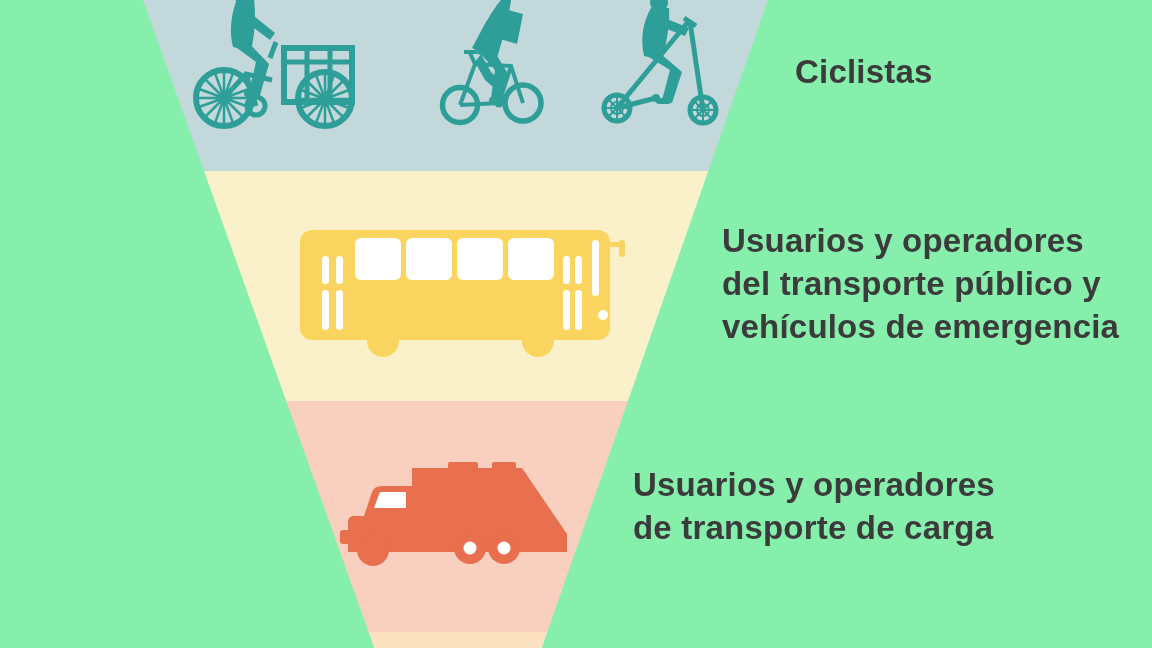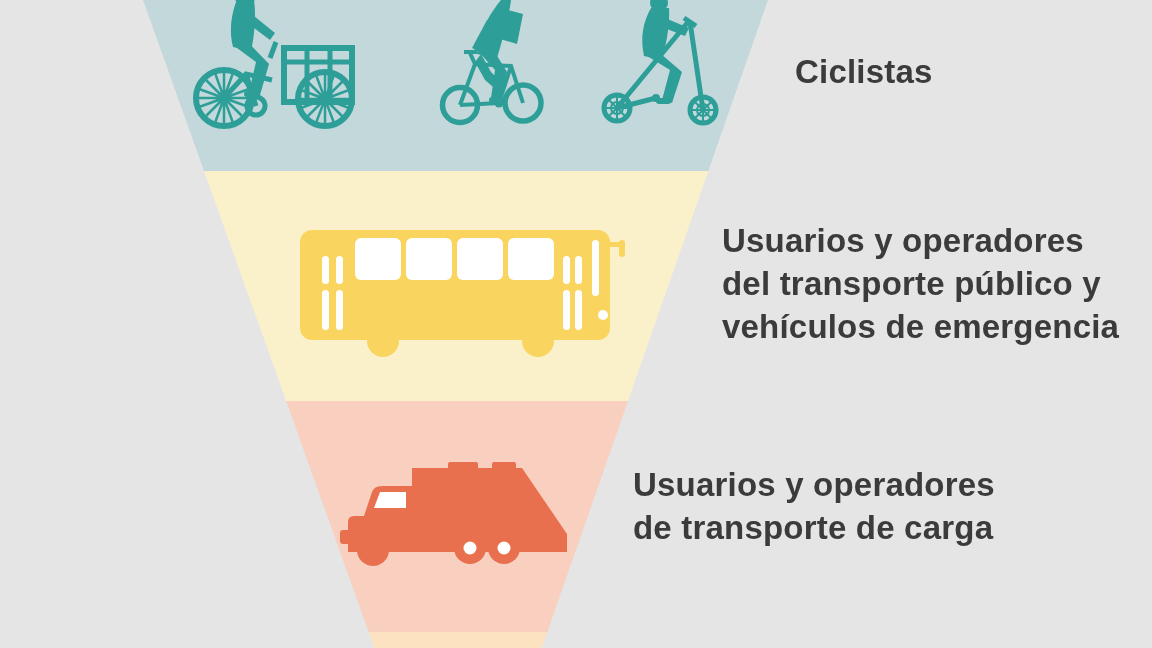--- a/index.html
+++ b/index.html
@@ -1,17 +1,17 @@
 <!DOCTYPE html>
 <html><head>
 <meta charset="utf-8">
 <style>
   html,body{margin:0;padding:0;}
   body{font-family:"Liberation Sans","DejaVu Sans",sans-serif;}
-  .stage{position:relative;width:1152px;height:648px;overflow:hidden;background:#e5e5e5;}
+  .stage{position:relative;width:1152px;height:648px;overflow:hidden;background:#86efac;}
   .funnel{position:absolute;left:0;top:0;width:1152px;height:648px;
           clip-path:polygon(143px 0px,768px 0px,459px 885px);}
   .band{position:absolute;left:0;width:100%;}
   .band-1{top:0;height:171px;}
   .band-2{top:171px;height:230px;}
   .band-3{top:401px;height:231px;}
   .band-4{top:632px;height:16px;}
   .icon{position:absolute;line-height:0;}
   .icon svg{display:block;width:100%;height:100%;}
   .icon-cargo-trike{left:188px;top:0;width:172px;height:133px;}

